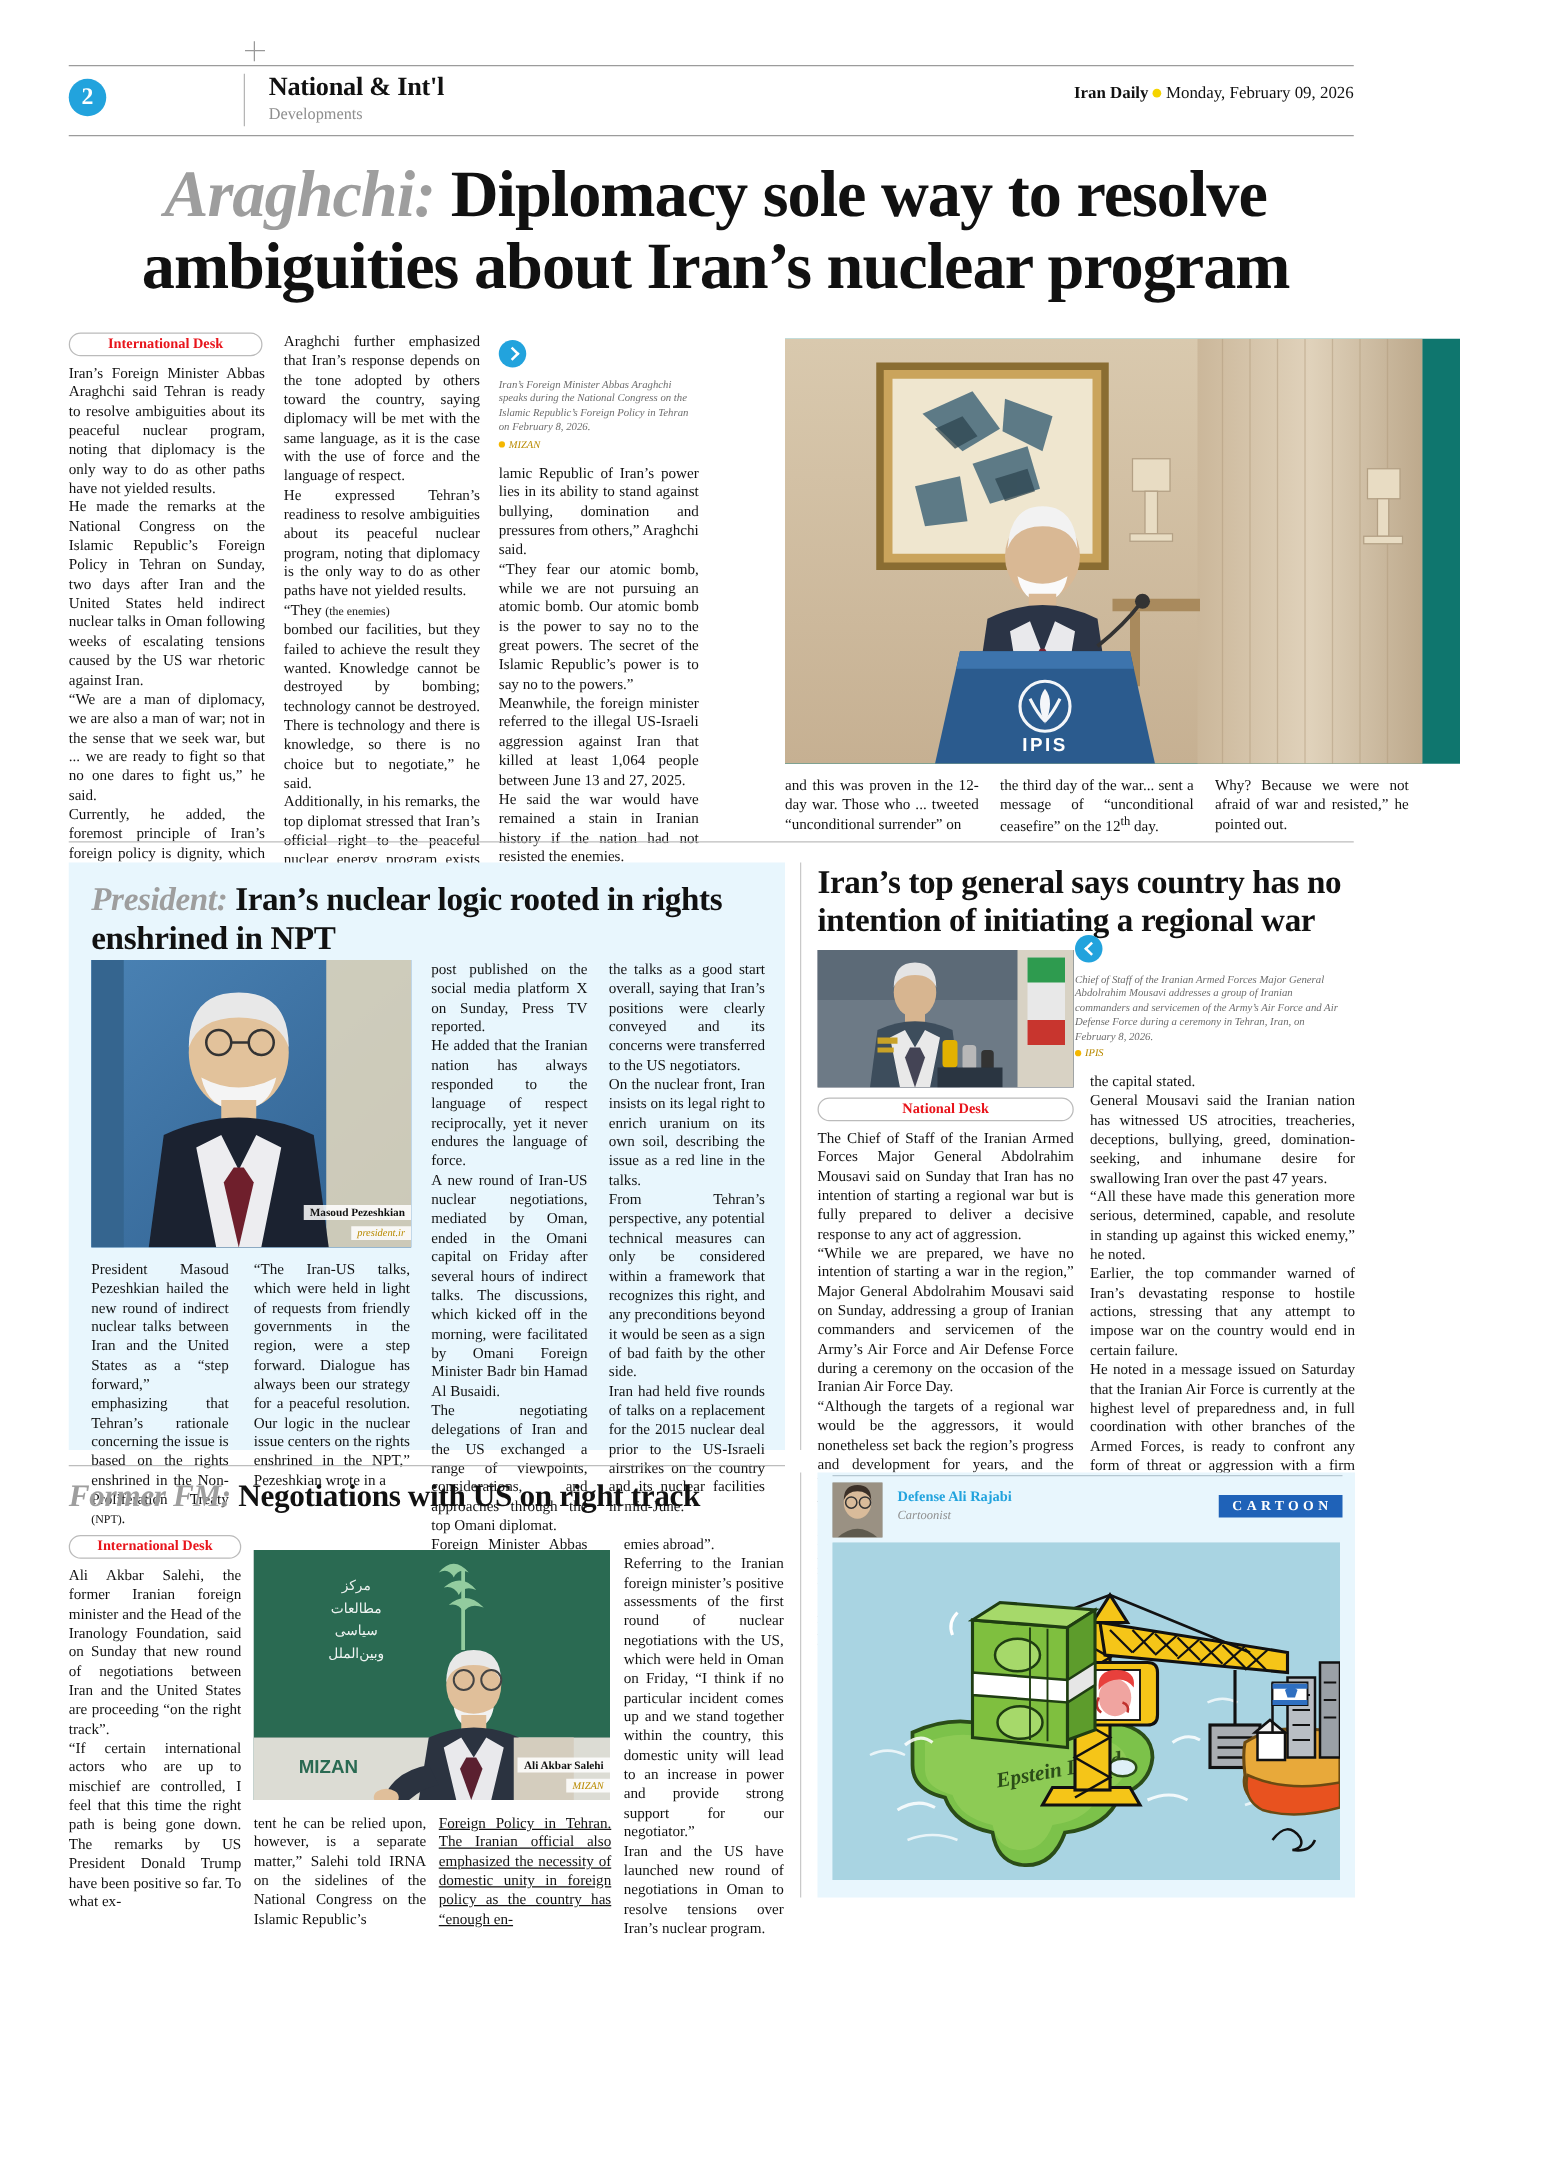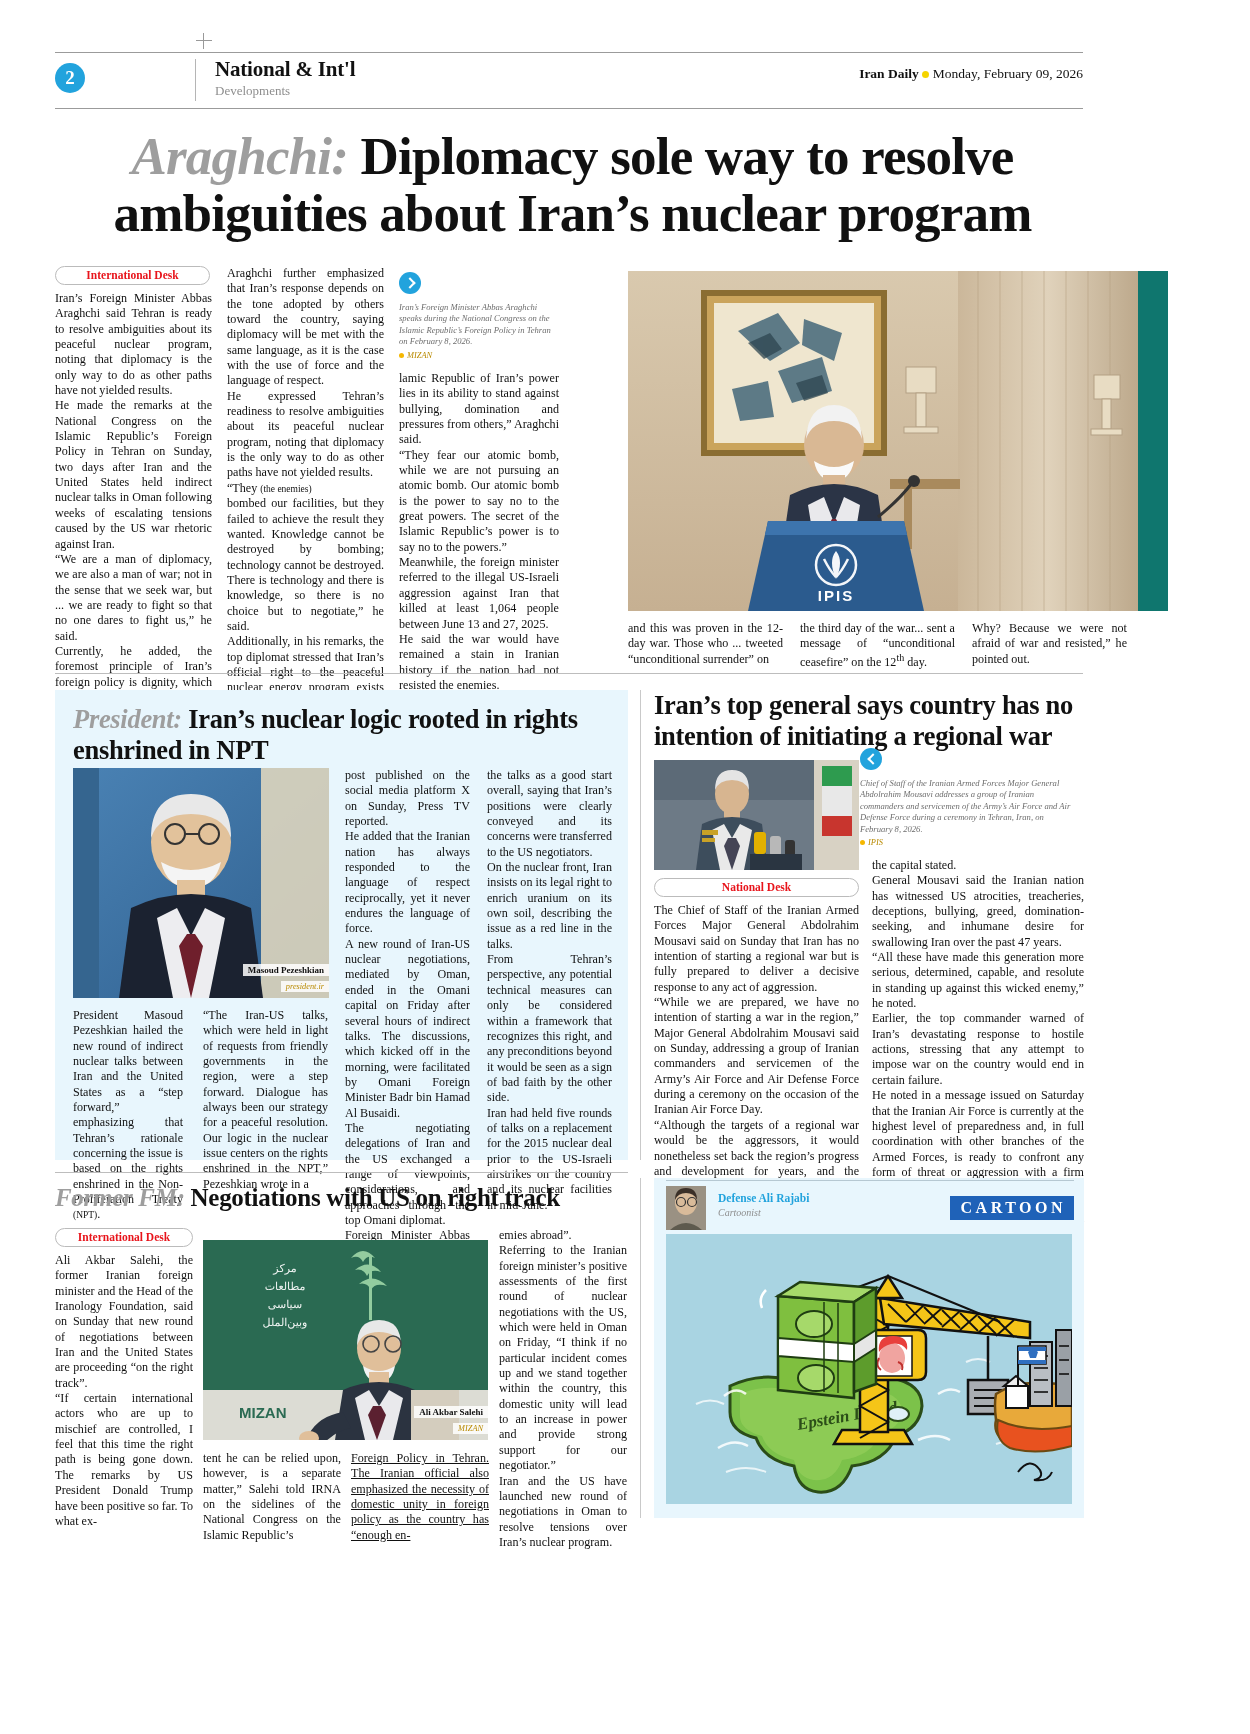--- a/index.html
+++ b/index.html
@@ -135,21 +135,21 @@
   .ffm-photo { position: absolute; left: 148px; top: 57px; width: 285px; height: 200px; background: #2d5a4a; overflow: hidden; }
 
   
   .cartoon-box { position: absolute; left: 654px; top: 1178px; width: 430px; height: 340px; background: #e8f6fd; }
   .cartoon-head { position: absolute; left: 12px; top: 8px; right: 10px; height: 44px; }
   .cart-avatar { position: absolute; left: 0; top: 0; width: 40px; height: 44px; background: #8a8176; overflow:hidden; }
   .cart-name { position: absolute; left: 52px; top: 6px; font-size: 11.5px; font-weight: bold; color: #22a3dd; }
   .cart-role { position: absolute; left: 52px; top: 21px; font-size: 10px; font-style: italic; color: #8e8e8e; }
   .cart-badge {
     position: absolute; right: 0; top: 10px; background: #1f62b8; color: #fff;
-    font-size: 16px; font-weight: bold; letter-spacing: 3.5px; padding: 3px 8px 3px 11px;
+    font-size: 11px; font-weight: bold; letter-spacing: 3.5px; padding: 3px 8px 3px 11px;
   }
   .cartoon-img { position: absolute; left: 12px; top: 56px; width: 406px; height: 270px; background: #a8d2e0; overflow: hidden; }
 </style>
 </head>
 <body>
 
 <div class="page">
 
   <div class="crop-mark"></div>
 

